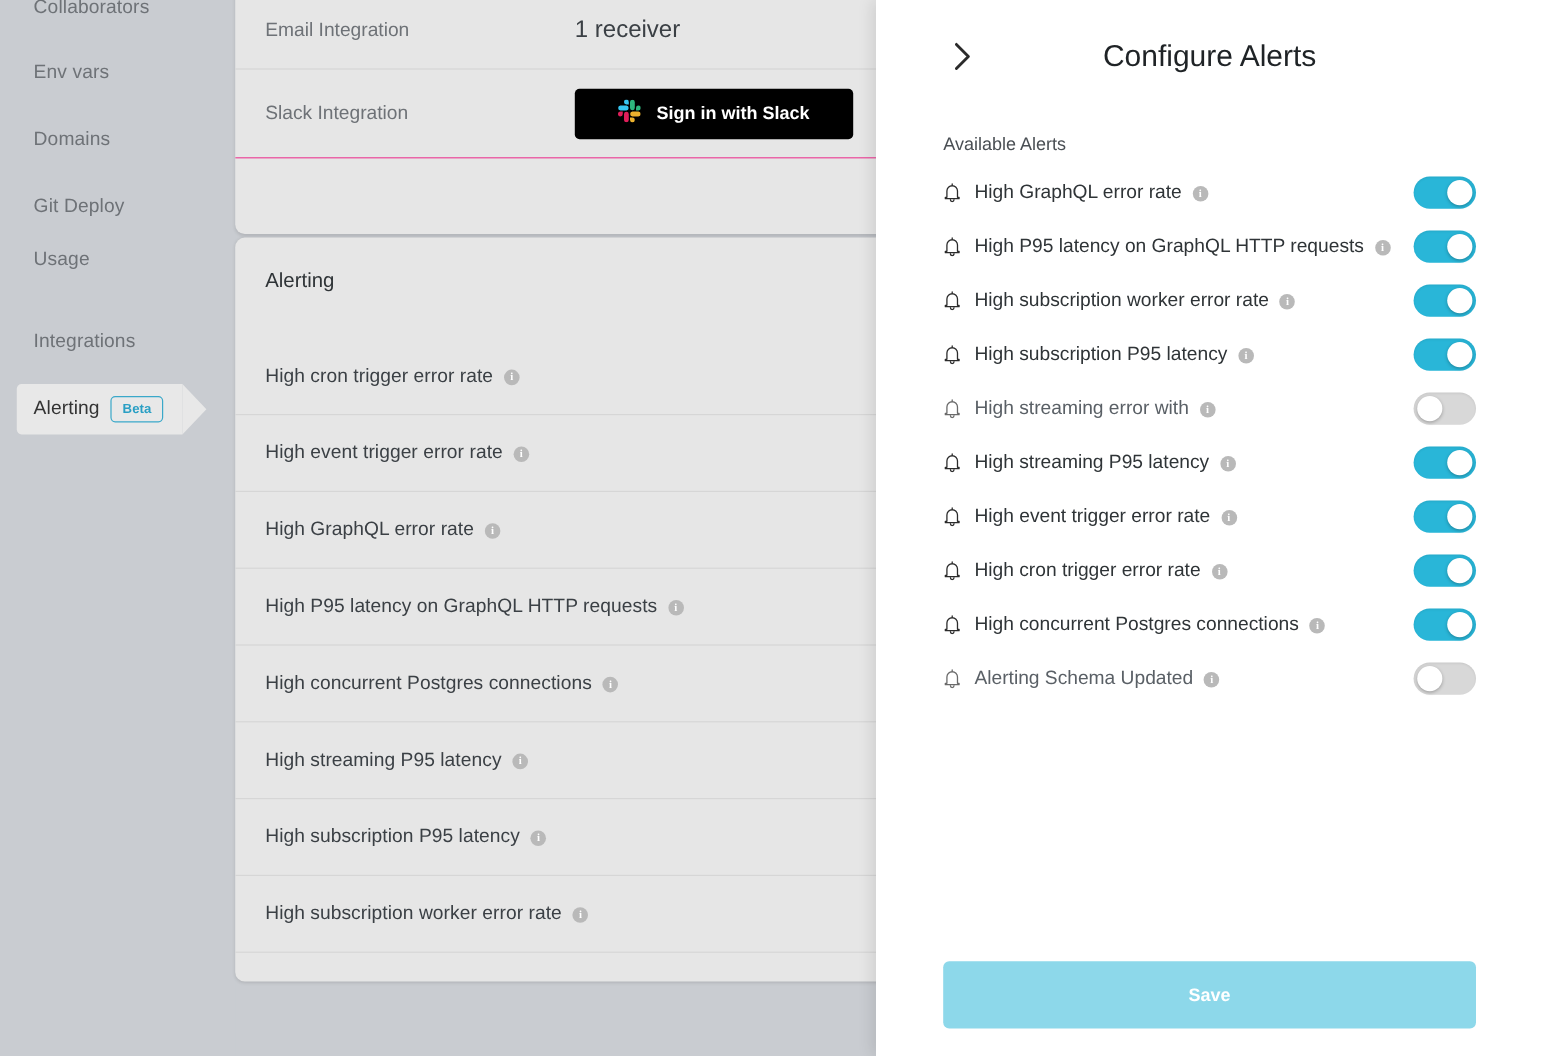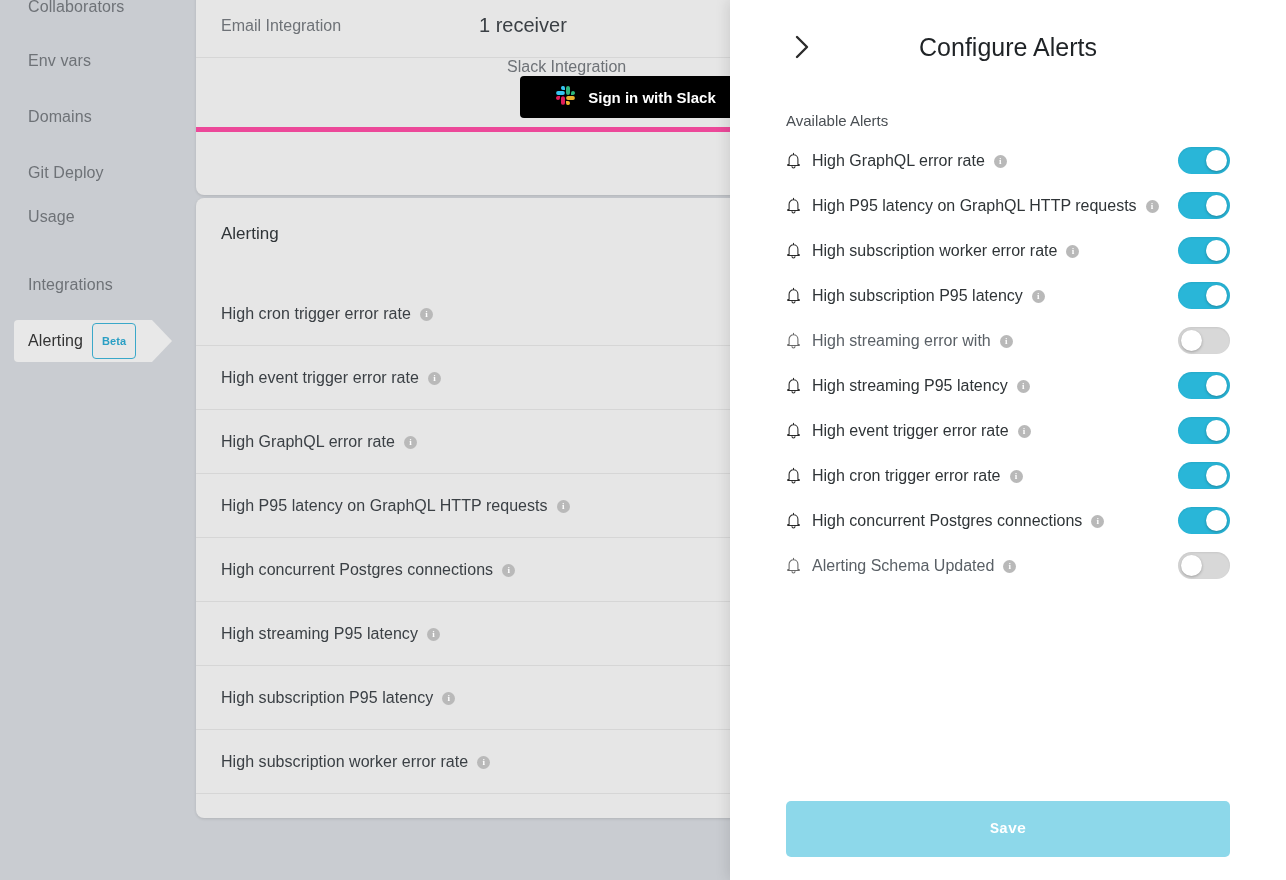--- a/index.html
+++ b/index.html
@@ -57,21 +57,21 @@
     width: 0; height: 0;
     border-top: 21px solid transparent;
     border-bottom: 21px solid transparent;
     border-left: 20px solid #e8e8e8;
   }
   .beta-badge {
     margin-left: 9px;
     display: inline-flex;
     align-items: center;
     justify-content: center;
-    height: 36px;
+    height: 22px;
     padding: 0 9px;
     border: 1px solid #3aa8c9;
     border-radius: 4px;
     color: #2a9fc4;
     font-size: 11px;
     font-weight: bold;
     background: #e8e8e8;
   }
 
   
@@ -92,21 +92,21 @@
   }
 
   .row {
     position: relative;
     height: 64px;
     display: flex;
     align-items: center;
     padding: 0 25px;
     border-bottom: 1px solid #d6d6d6;
   }
-  .row:last-child { border-bottom: 5px solid #ec4899; flex-direction: column; }
+  .row:last-child { border-bottom: 1px solid #ec4899; }
   .row-label {
     font-size: 16px;
     color: #6e7277;
     width: 258px;
     flex-shrink: 0;
   }
   .row-value { font-size: 20px; color: #3b4045; }
 
   .alert-row {
     height: 64px;
@@ -245,21 +245,21 @@
   }
   .save-btn {
     width: 100%;
     height: 56px;
     border: none;
     border-radius: 5px;
     background: #8dd8ea;
     color: #ffffff;
     font-size: 15px;
     font-weight: bold;
-    font-family: Liberation Mono, monospace;
+    font-family: Liberation Sans, sans-serif;
     cursor: default;
   }
 </style>
 </head>
 <body>
 
 <div class="screen">
 
   <nav class="sidebar">
     <div class="nav-item" style="top:-8px">

